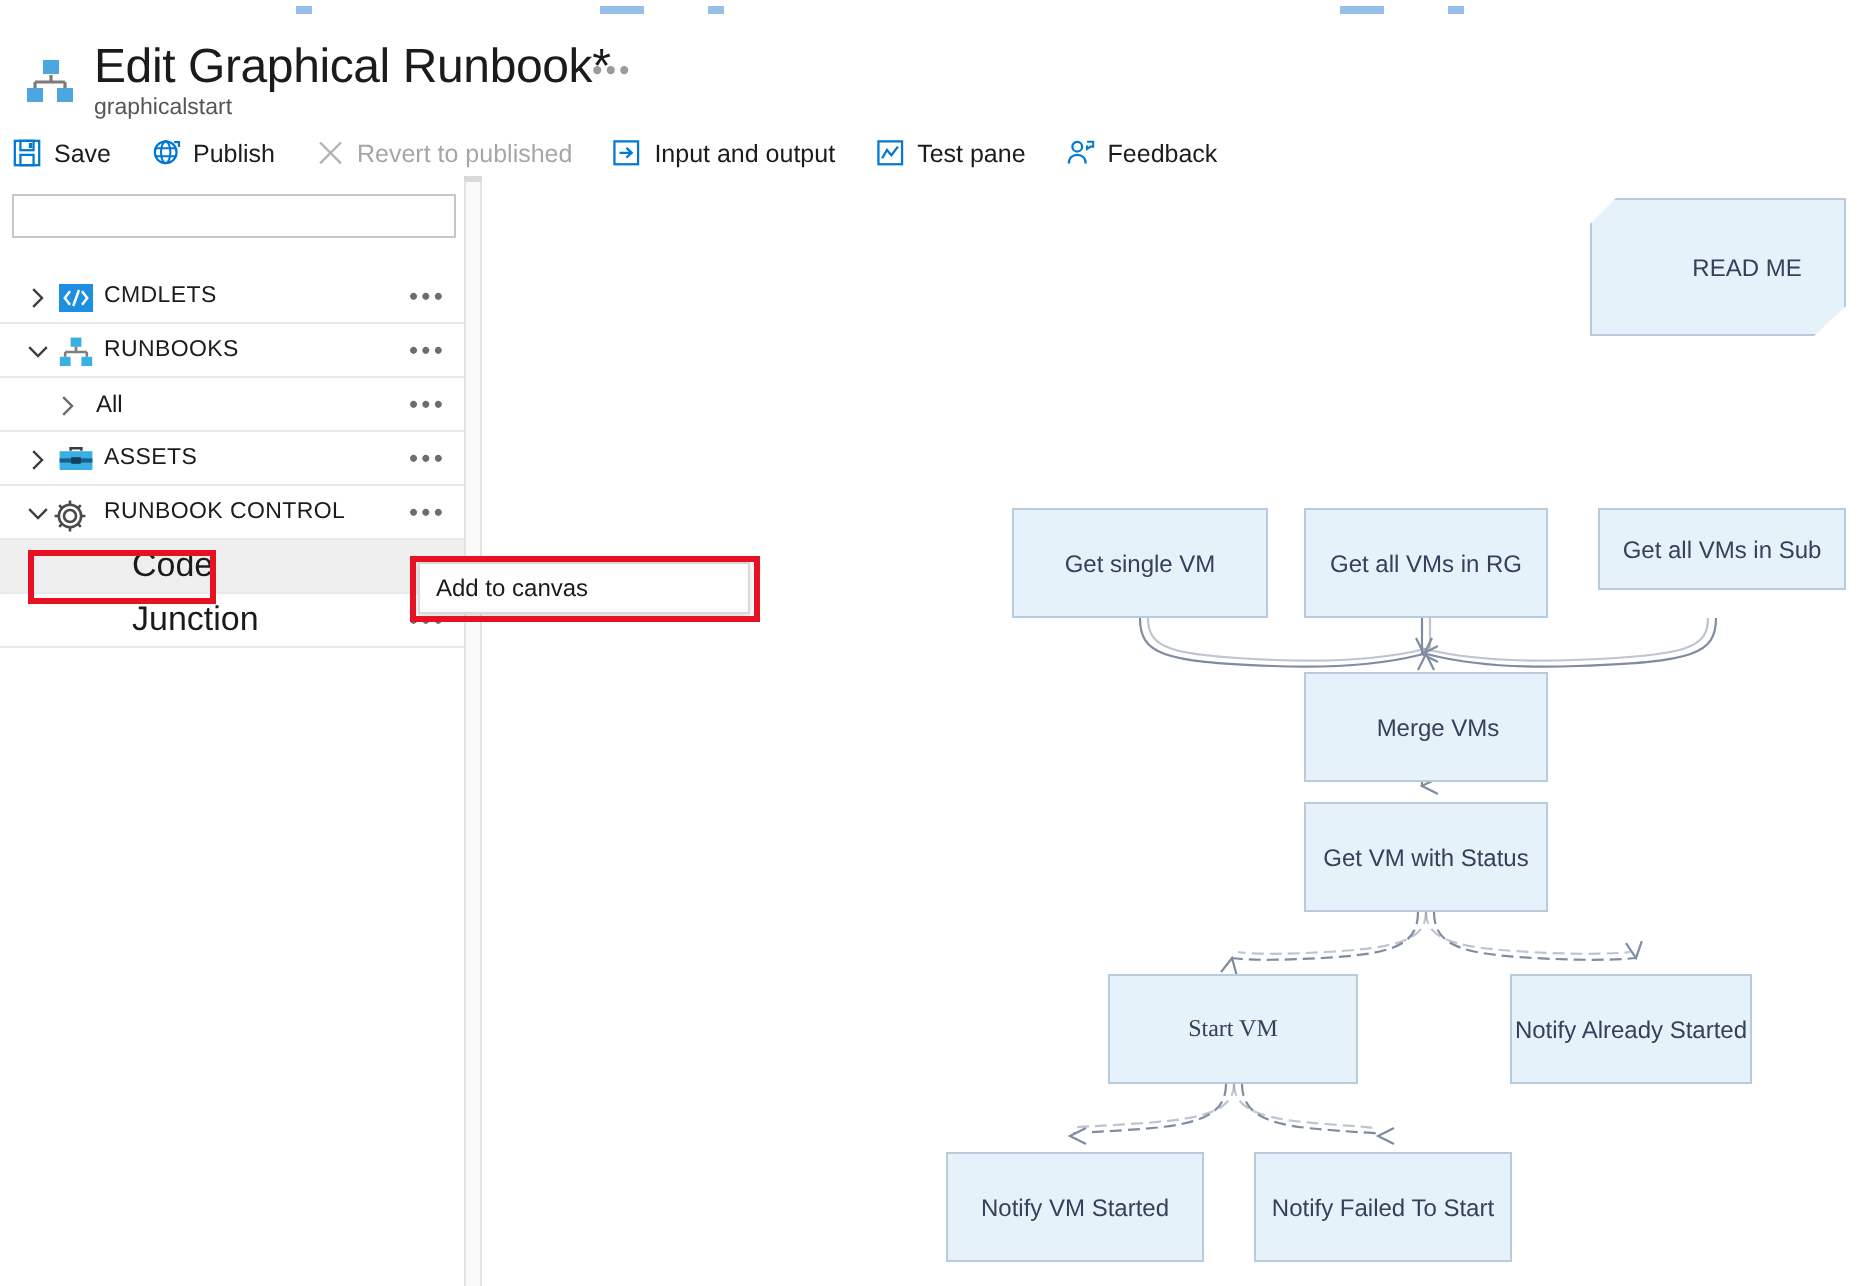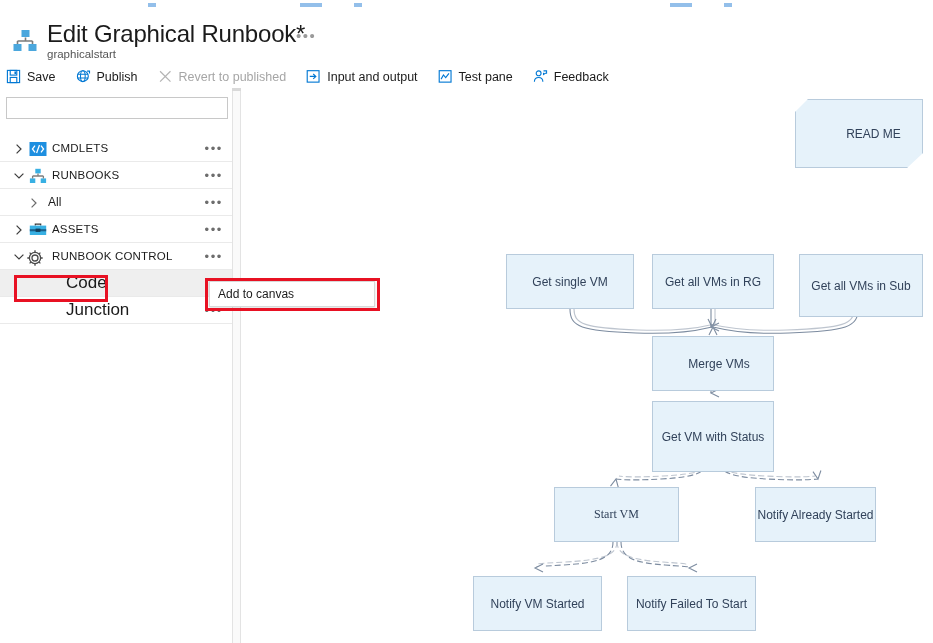--- a/index.html
+++ b/index.html
@@ -348,29 +348,29 @@
     </div>
 
     <div class="node" style="left:265px;top:163px;width:128px;height:55px;">
       <span>Get single VM</span>
     </div>
 
     <div class="node" style="left:411px;top:163px;width:122px;height:55px;">
       <span>Get all VMs in RG</span>
     </div>
 
-    <div class="node" style="left:558px;top:163px;width:124px;height:63px;">
+    <div class="node" style="left:558px;top:163px;width:124px;height:41px;">
       <span>Get all VMs in Sub</span>
     </div>
 
     <div class="node" style="left:411px;top:245px;width:122px;height:55px;padding-left:12px;">
       <span>Merge VMs</span>
     </div>
 
-    <div class="node" style="left:411px;top:310px;width:122px;height:71px;">
+    <div class="node" style="left:411px;top:310px;width:122px;height:55px;">
       <span>Get VM with Status</span>
     </div>
 
     <div class="node" style="left:313px;top:396px;width:125px;height:55px;font-family:Liberation Serif, serif;">
       <span>Start VM</span>
     </div>
 
     <div class="node" style="left:514px;top:396px;width:121px;height:55px;">
       <span>Notify Already Started</span>
     </div>

